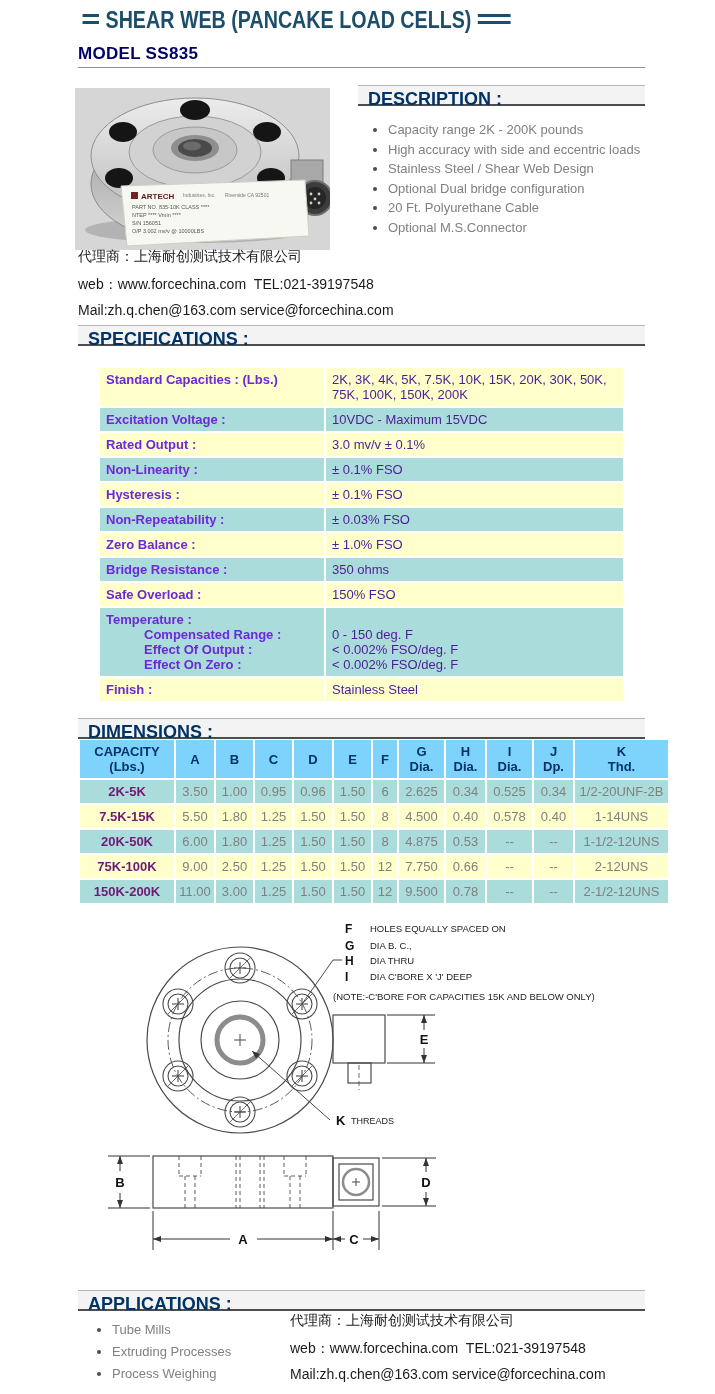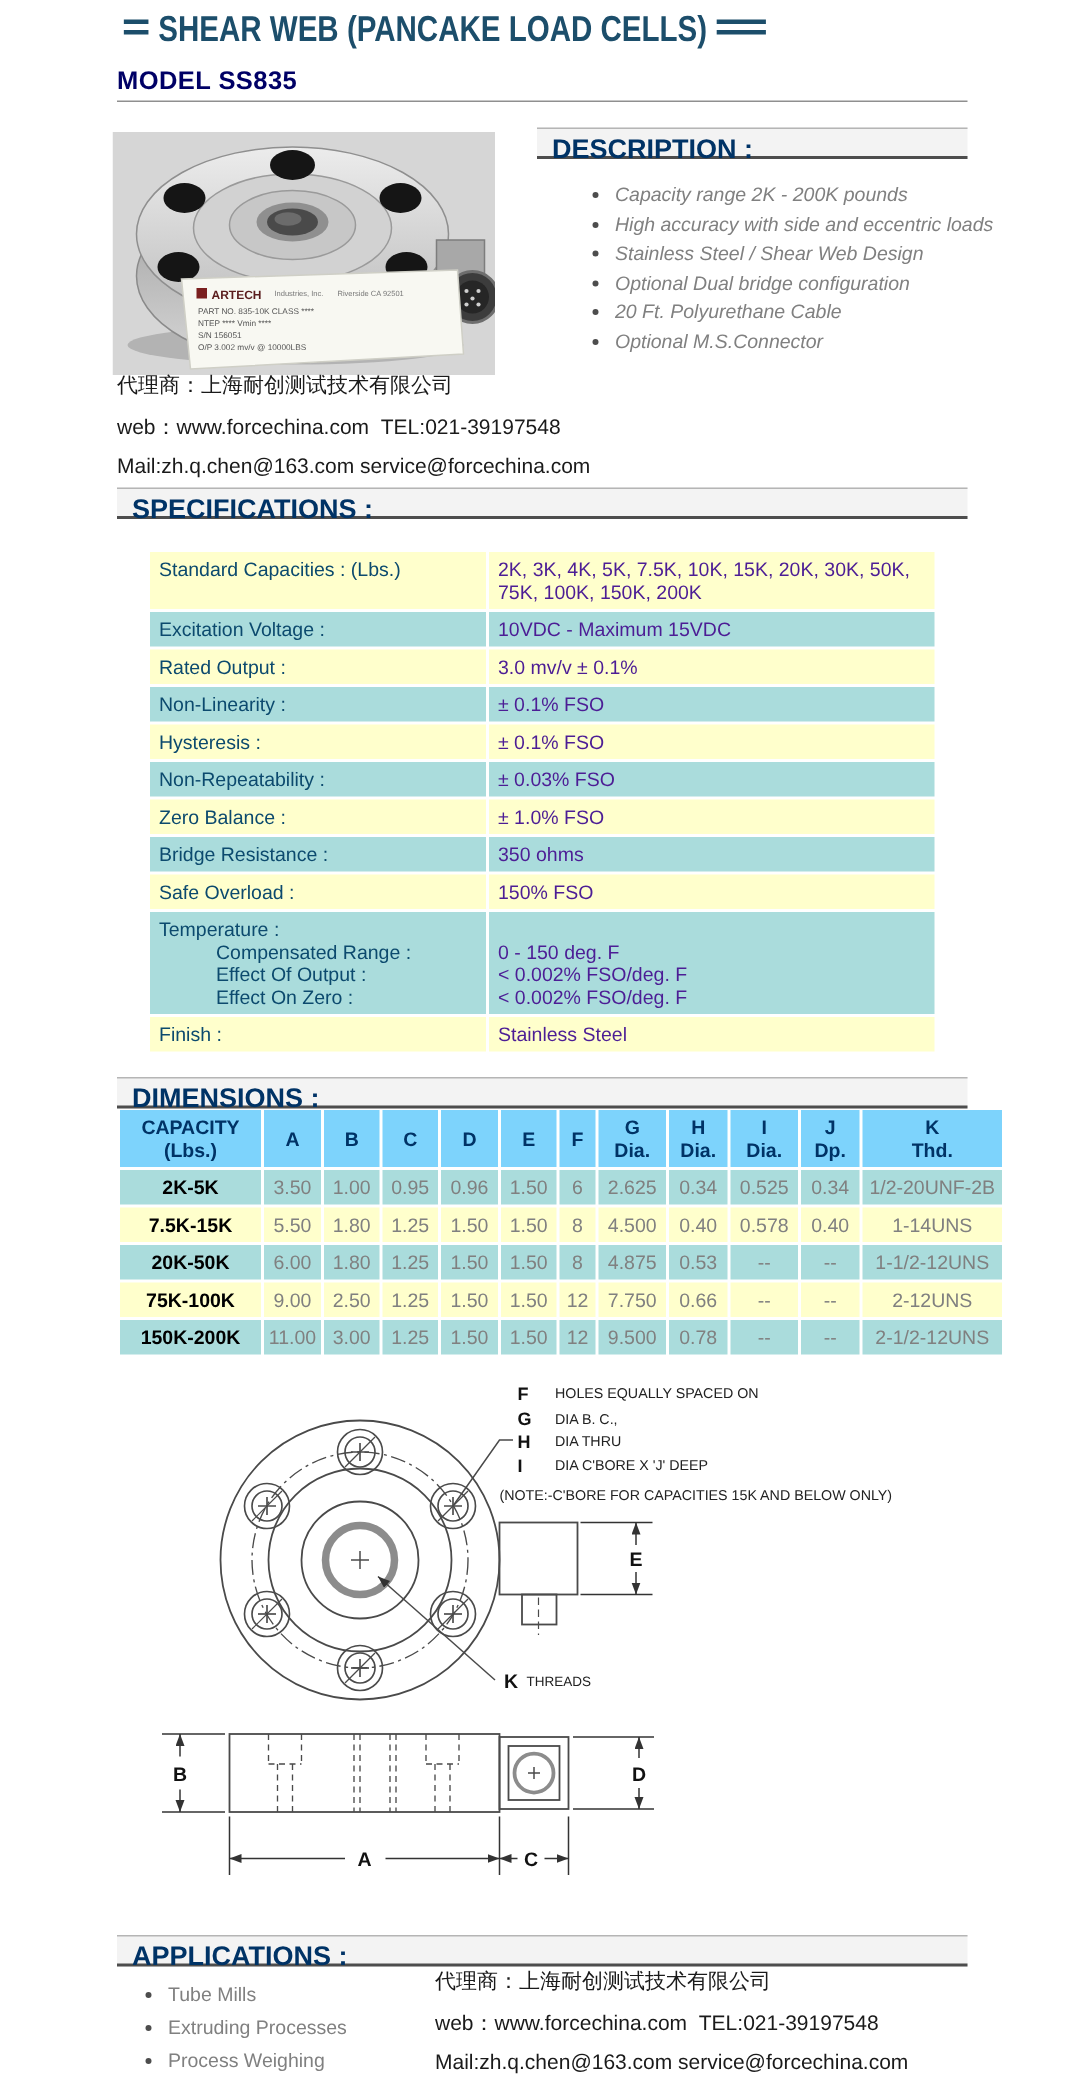--- a/index.html
+++ b/index.html
@@ -18,45 +18,45 @@
   
   .sec-bar{position:absolute;height:21px;background:#f3f3f3;border-top:1px solid #b5b5b5;
            border-bottom:2px solid #4d4d4d;box-sizing:border-box;color:#003366;
            font-size:18px;font-weight:bold;padding:3px 0 0 10px;}
   .bar-desc{left:358px;top:85px;width:287px;}
   .bar-spec{left:78px;top:325px;width:567px;}
   .bar-dim{left:78px;top:702px;width:567px;margin-top:16px;}
   .bar-app{left:78px;top:1290px;width:567px;}
 
   
-  .desc-list{position:absolute;left:394px;top:122px;width:268px;margin:0;padding-left:16px;font-style:italic;}
+  .desc-list{position:absolute;left:372px;top:122px;width:268px;margin:0;padding-left:16px;}
   .desc-list li{font-size:13px;line-height:15.5px;color:#4d4d4d;margin-bottom:4px;}
   .desc-list li span{color:#808080;}
 
   
   .contact-line{position:absolute;font-size:14px;color:#1a1a1a;white-space:nowrap;}
   .c1{left:78px;top:248px;} .c2{left:78px;top:276px;} .c3{left:78px;top:302px;}
   .f1{left:290px;top:1312px;} .f2{left:290px;top:1340px;} .f3{left:290px;top:1366px;}
 
   
   table{border-collapse:separate;border-spacing:2px;}
   .spec-table{position:absolute;left:98px;top:366px;width:527px;}
   .spec-table td{font-size:13px;vertical-align:top;padding:4px 6px;}
-  .spec-table td.lbl{width:212px;color:#0c4a6e;font-weight:normal;}
+  .spec-table td.lbl{width:212px;color:#6d28d9;font-weight:bold;}
   .spec-table td.val{color:#4c1d95;}
   .row-cream td{background:#ffffcc;}
   .row-teal td{background:#aadcdc;}
   .spec-table .sub{padding-left:38px;}
 
   
   .dim-table{position:absolute;left:78px;top:738px;width:566px;table-layout:fixed;}
   .dim-table th{background:#7dd3fc;color:#003366;font-size:13px;font-weight:bold;
                 padding:4px 0;text-align:center;vertical-align:middle;line-height:15px;}
   .dim-table td{font-size:13px;text-align:center;vertical-align:middle;padding:4px 1px;color:#808080;}
-  .dim-table td.cap{color:#000000;font-weight:bold;}
+  .dim-table td.cap{color:#701a75;font-weight:bold;}
 
   
   .photo{position:absolute;left:75px;top:88px;width:255px;height:162px;}
 
   
   .drawing{position:absolute;left:90px;top:918px;width:610px;height:365px;}
   .drawing text{font-family:"Liberation Sans","DejaVu Sans",sans-serif;}
 
   
   .app-list{position:absolute;left:96px;top:1322px;width:190px;margin:0;padding-left:16px;}

